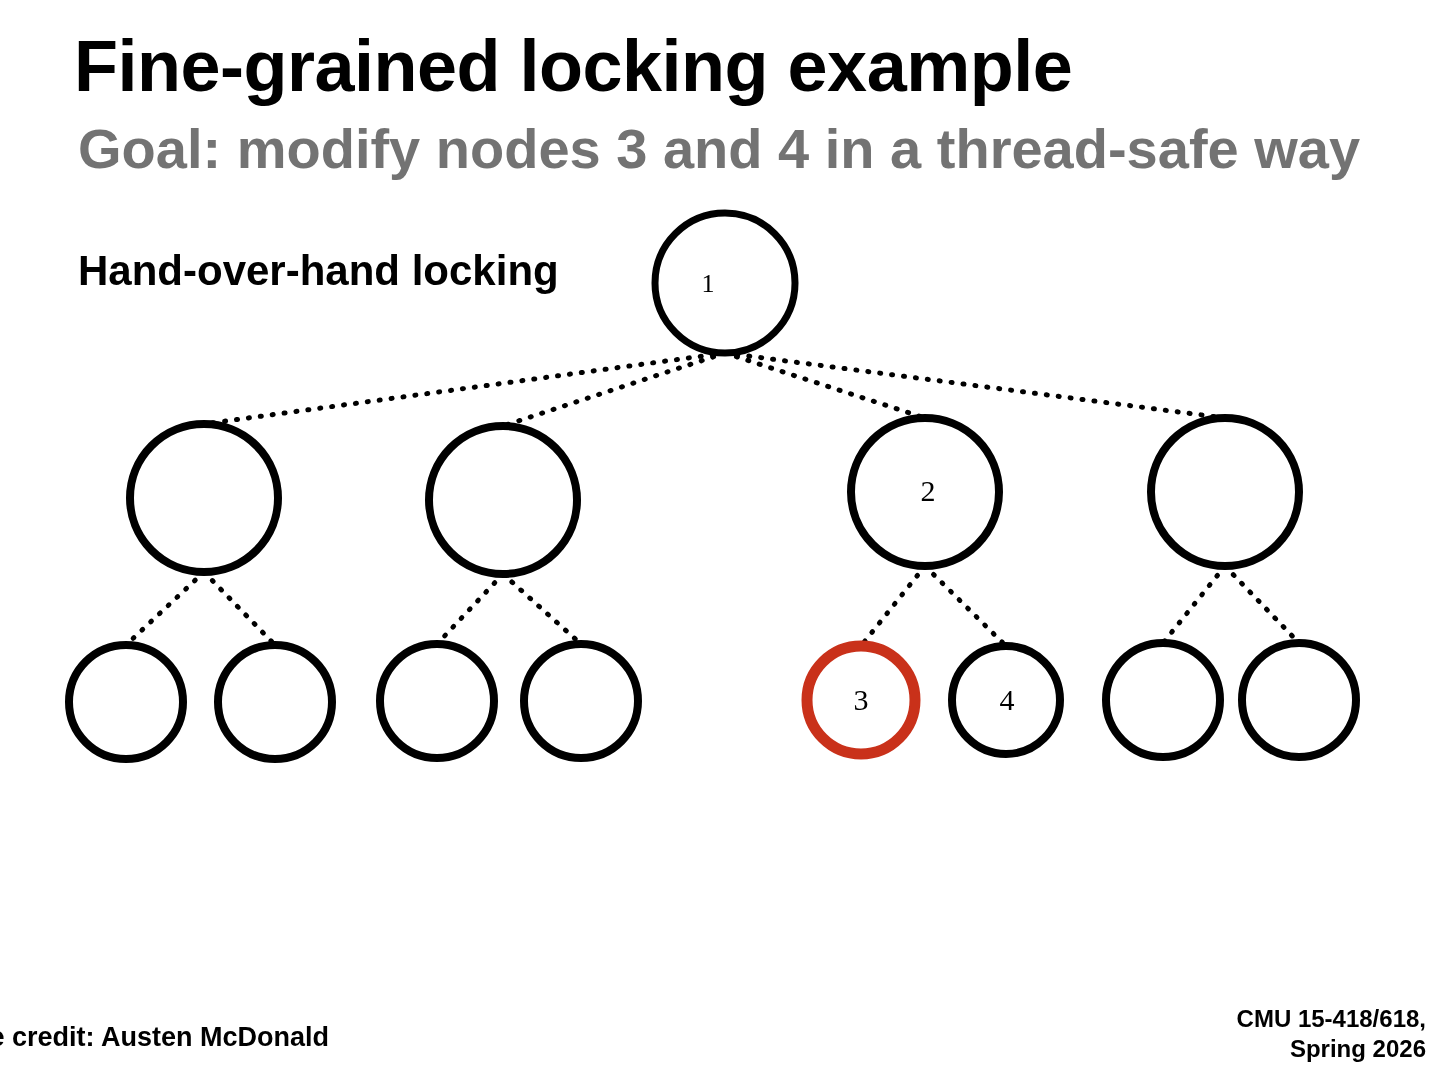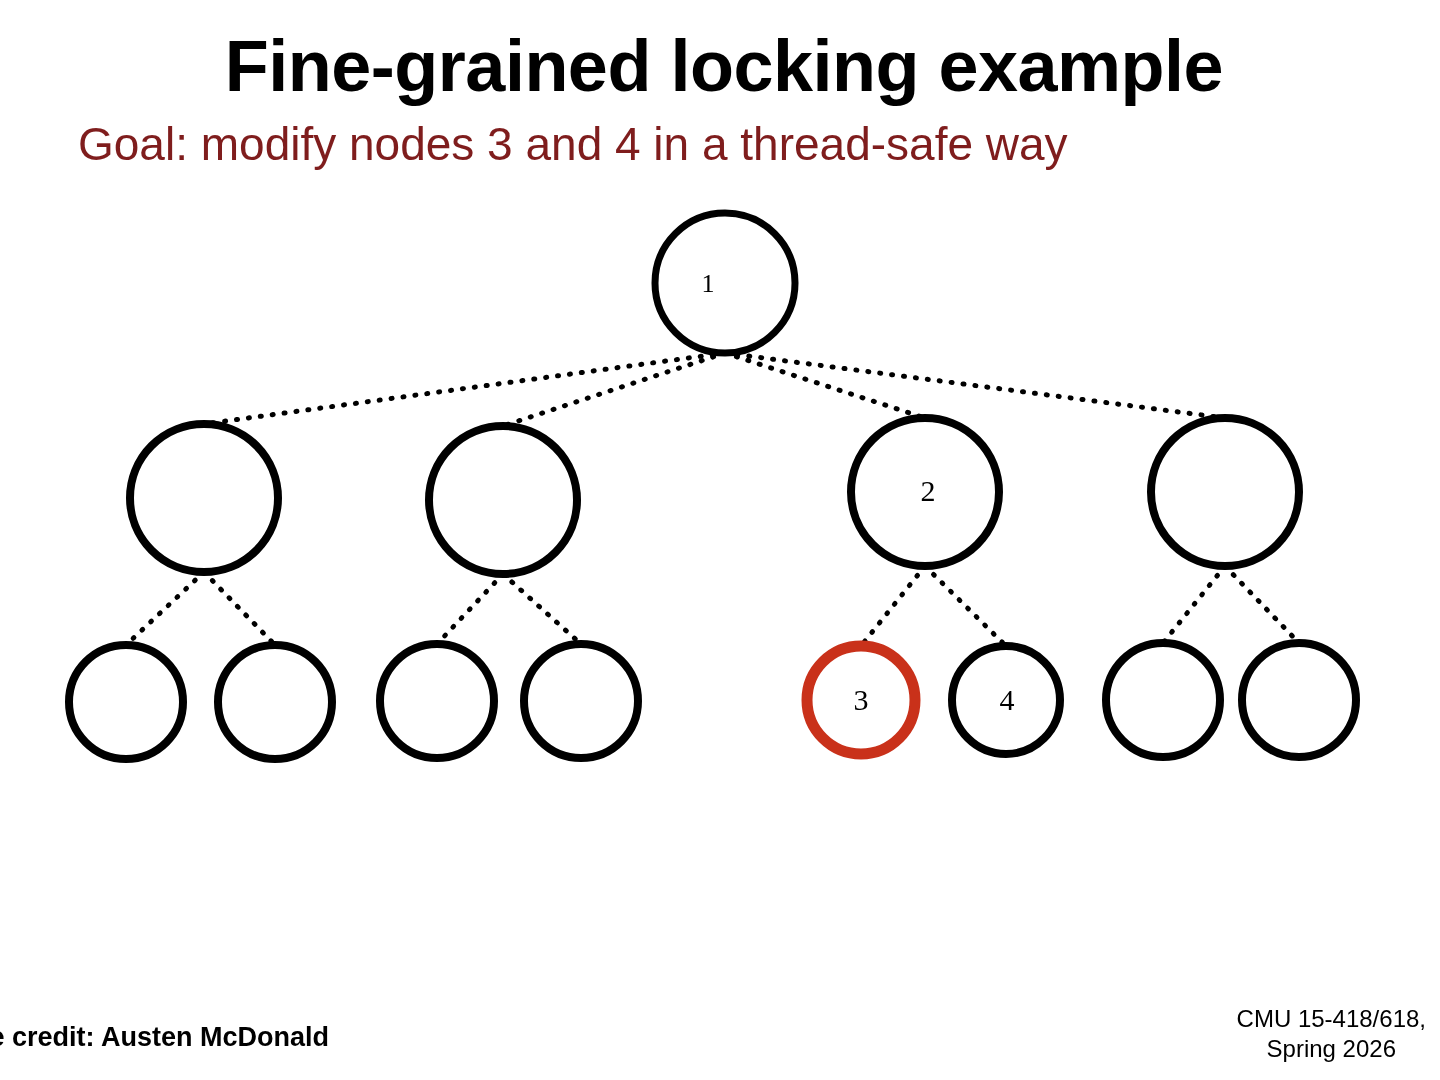--- a/index.html
+++ b/index.html
@@ -26,32 +26,31 @@
     position: absolute;
     left: 74px;
     top: 30px;
     width: 1300px;
     font-size: 72px;
     font-weight: bold;
     line-height: 1.0;
     letter-spacing: -0.5px;
     white-space: nowrap;
     color: #000000;
-    text-align: center;
   }
   .slide-subtitle {
     position: absolute;
     left: 78px;
     top: 120px;
     width: 1320px;
-    font-size: 46px;
-    font-weight: normal;
+    font-size: 56px;
+    font-weight: bold;
     line-height: 1.05;
     white-space: nowrap;
-    color: #7f1d1d;
+    color: #737373;
   }
   .section-label {
     position: absolute;
     left: 78px;
     top: 250px;
     font-size: 42px;
     font-weight: bold;
     line-height: 1.0;
     white-space: nowrap;
     color: #000000;
@@ -87,37 +86,38 @@
     font-size: 27px;
     font-weight: bold;
     white-space: nowrap;
     color: #000000;
   }
   .footer-right {
     position: absolute;
     right: 14px;
     top: 1004px;
     font-size: 24px;
-    font-weight: normal;
+    font-weight: bold;
     line-height: 1.25;
-    text-align: center;
+    text-align: right;
     white-space: nowrap;
     color: #000000;
   }
   .footer-right div { display: block; }
 </style>
 </head>
 <body>
 
 <div class="slide">
 
   <div class="slide-title">Fine-grained locking example</div>
 
   <div class="slide-subtitle">Goal: modify nodes 3 and 4 in a thread-safe way</div>
 
+  <div class="section-label">Hand-over-hand locking</div>
 
   <div class="tree-wrap">
     <svg class="tree-svg" viewBox="0 0 1440 1080" xmlns="http://www.w3.org/2000/svg">
       <g id="edge-layer">
           <line x1="725" y1="353" x2="204" y2="424" stroke="#000000" stroke-width="5" stroke-linecap="round" stroke-dasharray="1 11"></line>
           <line x1="725" y1="353" x2="503" y2="426" stroke="#000000" stroke-width="5" stroke-linecap="round" stroke-dasharray="1 11"></line>
           <line x1="725" y1="353" x2="925" y2="418" stroke="#000000" stroke-width="5" stroke-linecap="round" stroke-dasharray="1 11"></line>
           <line x1="725" y1="353" x2="1225" y2="418" stroke="#000000" stroke-width="5" stroke-linecap="round" stroke-dasharray="1 11"></line>
           <line x1="204" y1="572" x2="126" y2="645" stroke="#000000" stroke-width="5" stroke-linecap="round" stroke-dasharray="1 11"></line>
           <line x1="204" y1="572" x2="275" y2="645" stroke="#000000" stroke-width="5" stroke-linecap="round" stroke-dasharray="1 11"></line>

